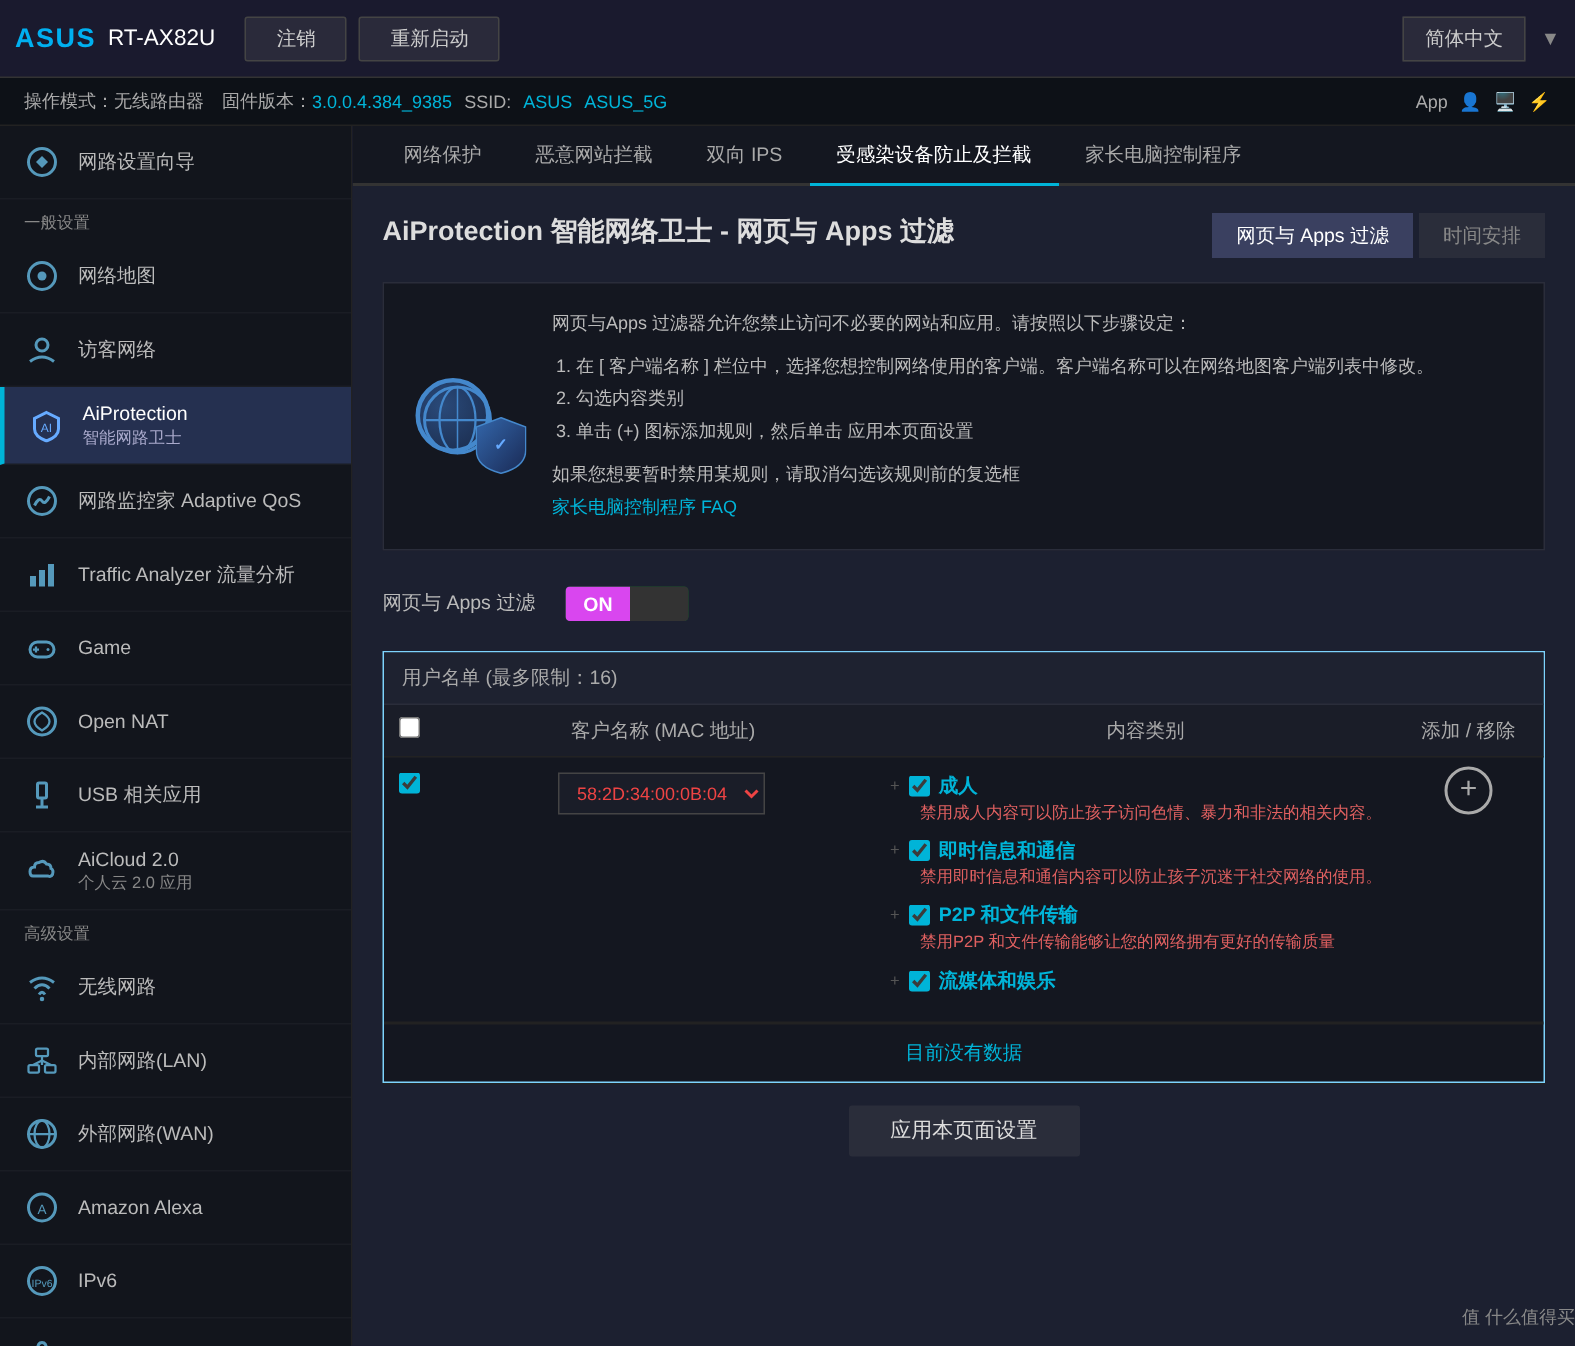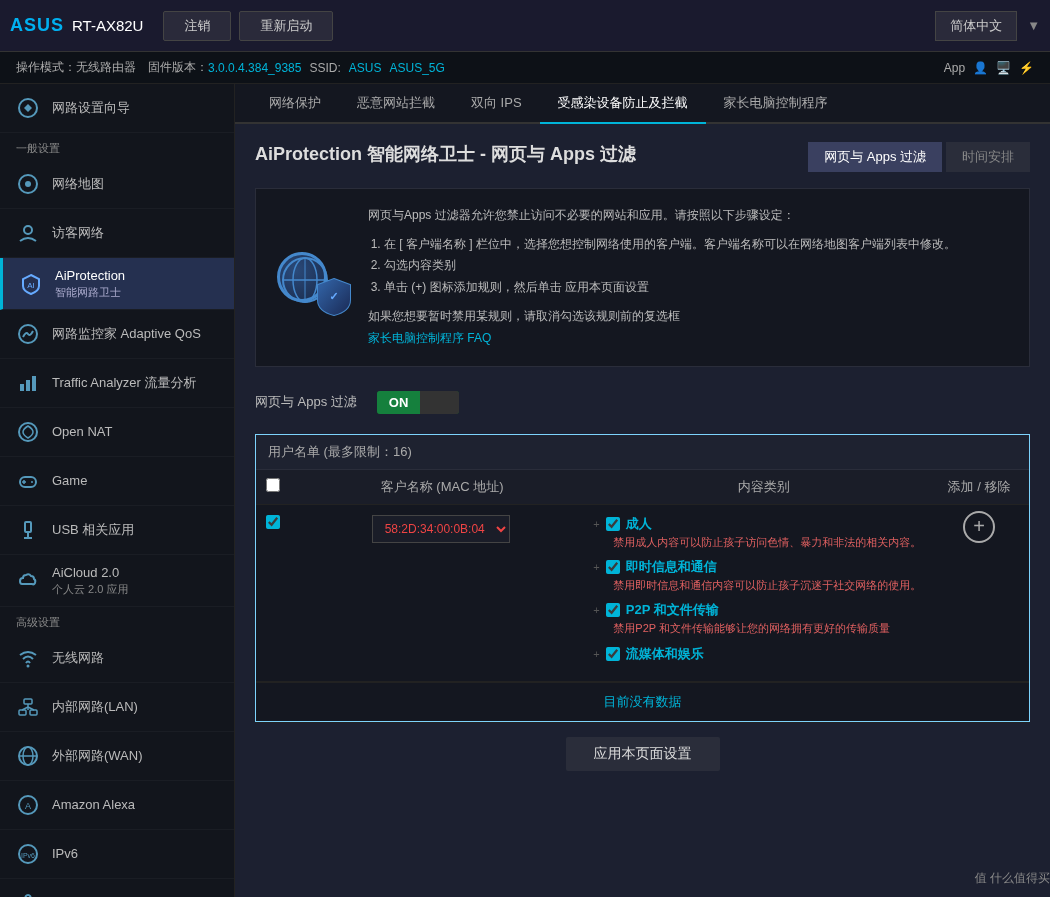--- a/index.html
+++ b/index.html
@@ -98,21 +98,21 @@
     
     .watermark { position: fixed; bottom: 10px; right: 0; color: #888; font-size: 12px; }
 
     
     .shield-globe { position: relative; width: 70px; height: 70px; }
     .globe-circle { width: 50px; height: 50px; border-radius: 50%; border: 3px solid #4488cc; background: radial-gradient(circle at 35% 35%, #2a4a7a, #1a2a4a); position: absolute; top: 10px; left: 0; }
 
     input[type="checkbox"] { width: 14px; height: 14px; cursor: pointer; accent-color: #00b4d8; }
 
     .toggle-switch { display: inline-flex; align-items: center; background: #1a5a2a; border-radius: 3px; overflow: hidden; }
-    .toggle-on-part { background: #15803d; color: #fff; padding: 4px 12px; font-weight: bold; font-size: 13px; }
+    .toggle-on-part { background: #d946ef; color: #fff; padding: 4px 12px; font-weight: bold; font-size: 13px; }
     .toggle-off-part { background: #333; color: #888; padding: 4px 12px; font-size: 13px; }
   </style>
 </head>
 <body>
 
 <div class="header">
   <span class="logo">ASUS</span>
   <span class="model">RT-AX82U</span>
   <button class="header-btn">注销</button>
   <button class="header-btn">重新启动</button>
@@ -215,40 +215,40 @@
           </svg>
       </div>
       <div class="sidebar-item-text">
         <div>Traffic Analyzer 流量分析</div>
       </div>
     </div>
 
     <div class="sidebar-item">
       <div class="sidebar-icon">
         <svg width="22" height="22" viewBox="0 0 22 22">
-            <circle cx="11" cy="11" r="9" fill="none" stroke="#5599bb" stroke-width="2"></circle>
-            <path d="M11 5 Q16 8 16 11 Q16 14 11 17 Q6 14 6 11 Q6 8 11 5Z" fill="none" stroke="#5599bb" stroke-width="1.5"></path>
-          </svg>
-      </div>
-      <div class="sidebar-item-text">
-        <div>Open NAT</div>
-      </div>
-    </div>
-
-    <div class="sidebar-item">
-      <div class="sidebar-icon">
-        <svg width="22" height="22" viewBox="0 0 22 22">
             <rect x="3" y="7" width="16" height="10" rx="5" fill="none" stroke="#5599bb" stroke-width="2"></rect>
             <line x1="7" y1="10" x2="7" y2="14" stroke="#5599bb" stroke-width="1.5"></line>
             <line x1="5" y1="12" x2="9" y2="12" stroke="#5599bb" stroke-width="1.5"></line>
             <circle cx="15" cy="12" r="1" fill="#5599bb"></circle>
           </svg>
       </div>
       <div class="sidebar-item-text">
         <div>Game</div>
+      </div>
+    </div>
+
+    <div class="sidebar-item">
+      <div class="sidebar-icon">
+        <svg width="22" height="22" viewBox="0 0 22 22">
+            <circle cx="11" cy="11" r="9" fill="none" stroke="#5599bb" stroke-width="2"></circle>
+            <path d="M11 5 Q16 8 16 11 Q16 14 11 17 Q6 14 6 11 Q6 8 11 5Z" fill="none" stroke="#5599bb" stroke-width="1.5"></path>
+          </svg>
+      </div>
+      <div class="sidebar-item-text">
+        <div>Open NAT</div>
       </div>
     </div>
 
     <div class="sidebar-item">
       <div class="sidebar-icon">
         <svg width="22" height="22" viewBox="0 0 22 22">
             <rect x="8" y="3" width="6" height="10" rx="1" fill="none" stroke="#5599bb" stroke-width="2"></rect>
             <line x1="11" y1="13" x2="11" y2="19" stroke="#5599bb" stroke-width="2"></line>
             <line x1="7" y1="19" x2="15" y2="19" stroke="#5599bb" stroke-width="2"></line>
           </svg>

